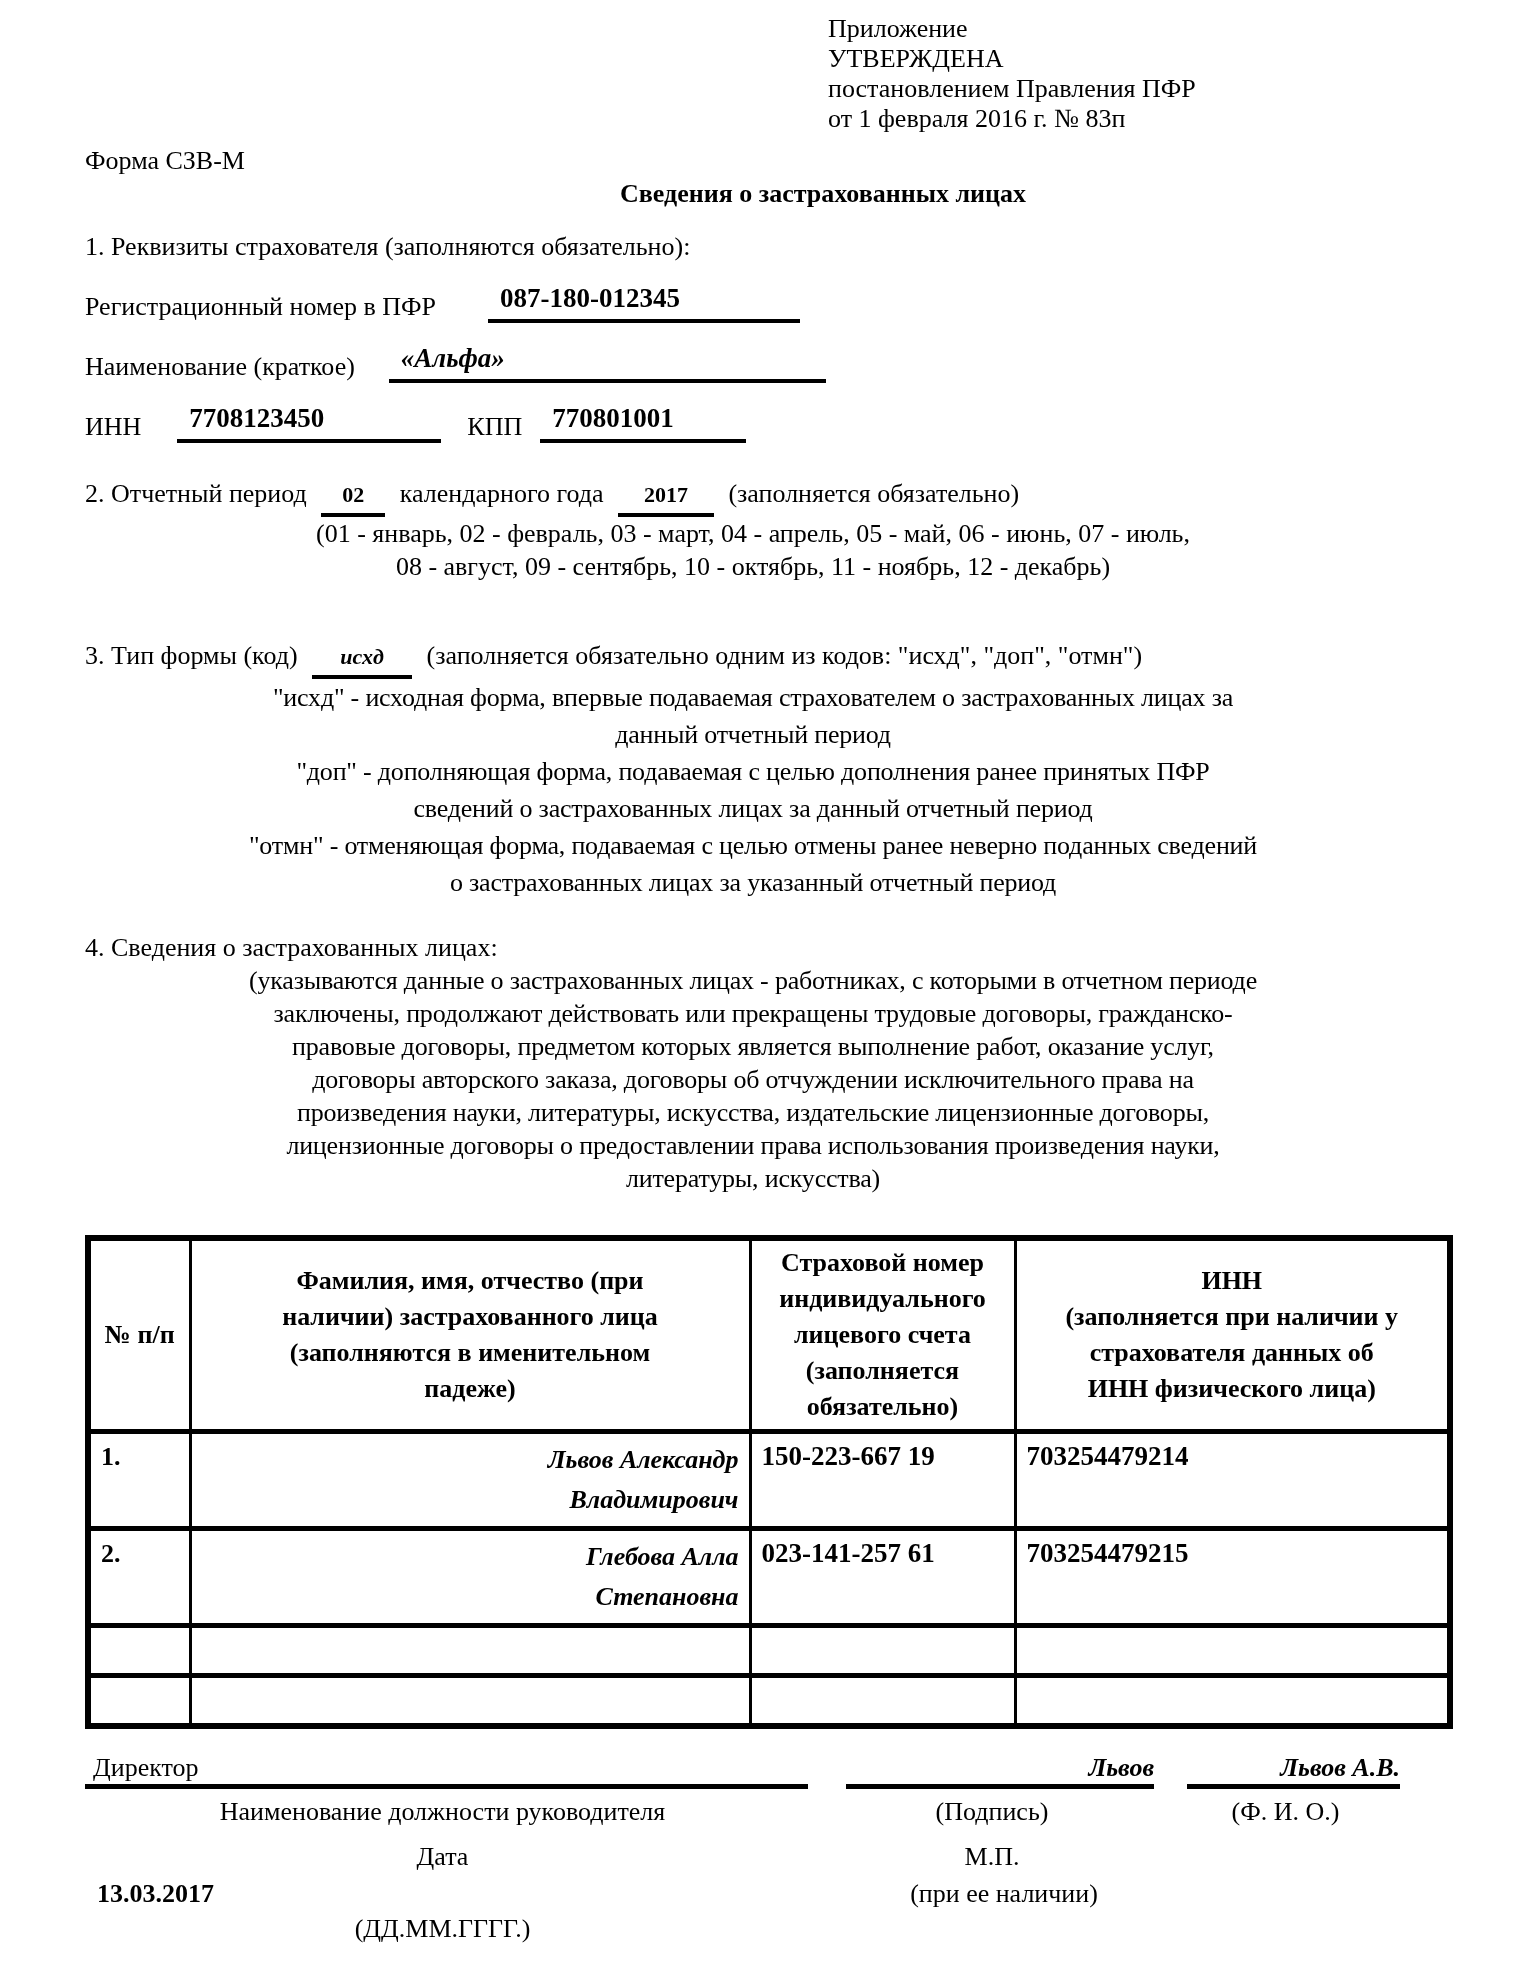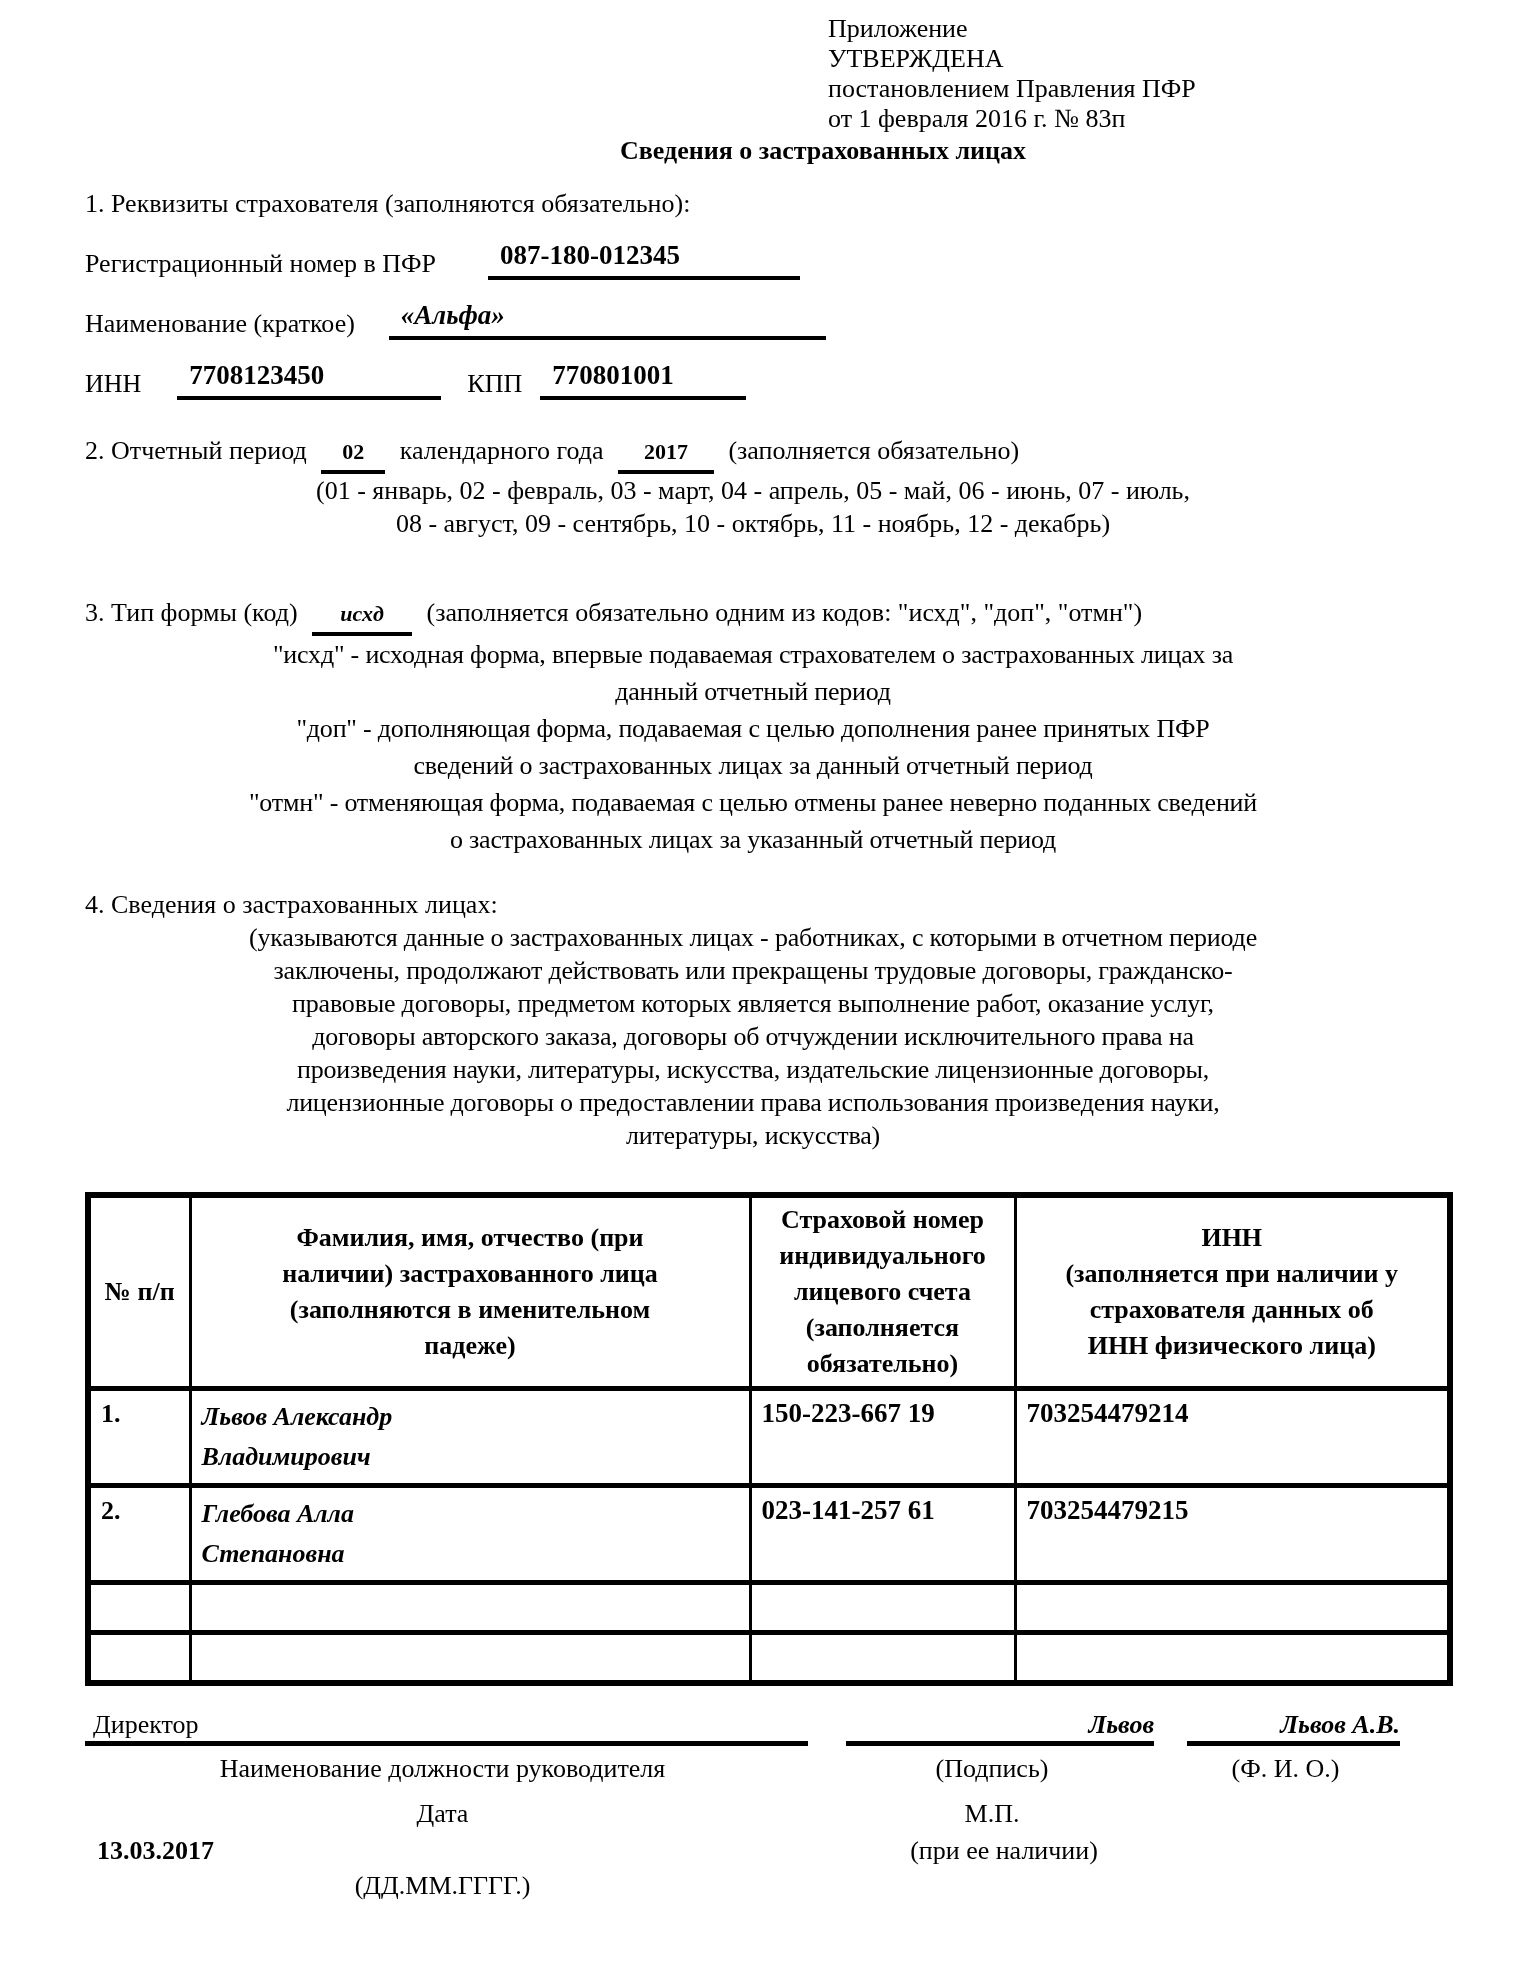--- a/index.html
+++ b/index.html
@@ -60,21 +60,21 @@
     border-top-width:5px; border-bottom-width:5px;
     padding:6px 10px;
     box-sizing:border-box;
   }
   table.persons th { font-weight:bold; text-align:center; vertical-align:middle;
                      line-height:36px; padding:4px 8px; }
   tr.hdr { height:190px; }
   tr.r1 { height:88px; } tr.r2 { height:86px; }
   tr.r3 { height:50px; } tr.r4 { height:50px; }
   td.cell-num  { vertical-align:top; font-weight:bold; padding-left:14px; }
-  td.cell-name { vertical-align:top; font-weight:bold; font-style:italic; text-align:left; line-height:40px; }
+  td.cell-name { vertical-align:top; font-weight:bold; font-style:italic; text-align:right; line-height:40px; }
   td.cell-snils{ vertical-align:top; font-weight:bold; font-size:27px; }
   td.cell-inn  { vertical-align:top; font-weight:bold; font-size:27px; }
 
   .sig { margin-top:16px; }
   .sig-row { display:flex; }
   .sig-c1 { width:715px; }
   .sig-g1 { width:38px; }
   .sig-c2 { width:308px; }
   .sig-g2 { width:33px; }
   .sig-c3 { width:213px; }
@@ -94,20 +94,21 @@
 
 <div class="page">
 
   <div class="approval">
     <div>Приложение</div>
     <div>УТВЕРЖДЕНА</div>
     <div>постановлением Правления ПФР</div>
     <div>от 1 февраля 2016 г. № 83п</div>
   </div>
 
+  <div class="form-code">Форма СЗВ-М</div>
   <div class="title">Сведения о застрахованных лицах</div>
 
   <div>
     <div class="sec-heading">1. Реквизиты страхователя (заполняются обязательно):</div>
 
     <div class="field-row">
       <span>Регистрационный номер в ПФР</span>
       <span class="fill fill-reg">087-180-012345</span>
     </div>
 

